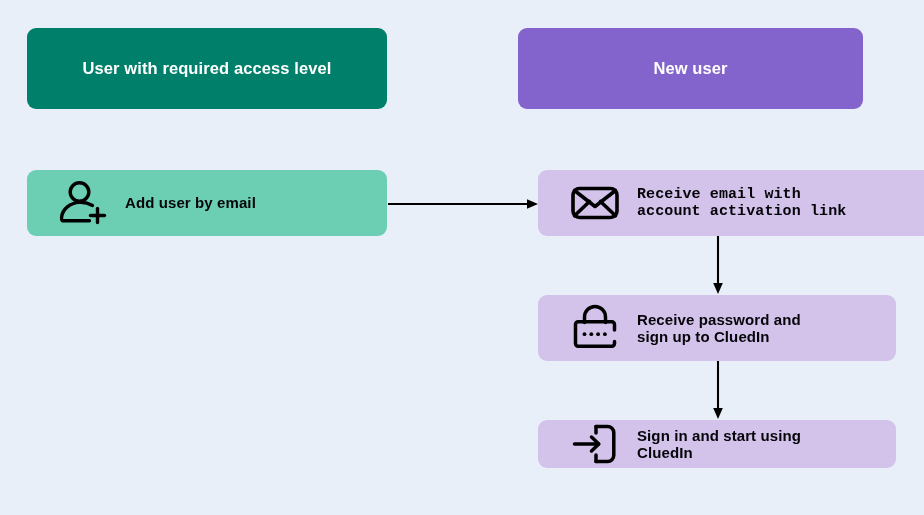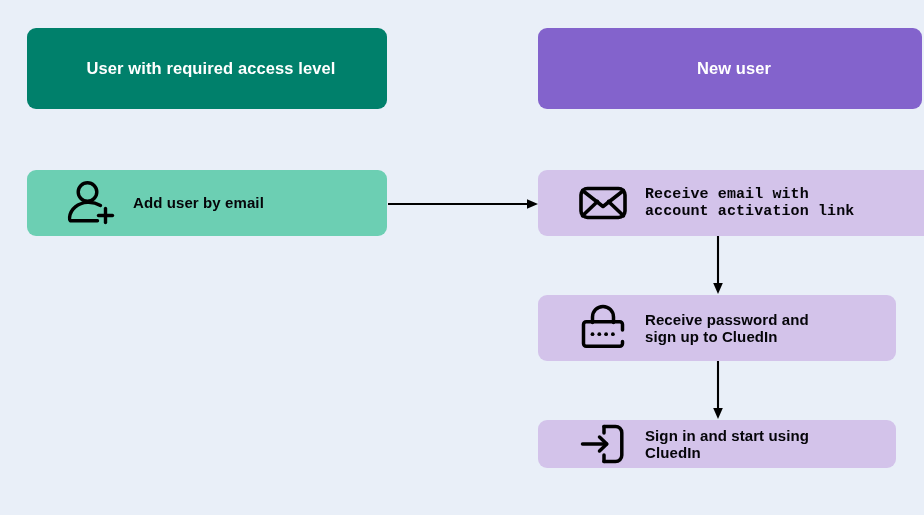--- a/index.html
+++ b/index.html
@@ -20,21 +20,20 @@
     height: 515px;
   }
 
   
   .node {
     position: absolute;
     border-radius: 9px;
     box-sizing: border-box;
     display: flex;
     align-items: center;
-    padding-left: 8px;
   }
 
   
   .lane-header {
     justify-content: center;
     text-align: center;
   }
   .lane-header .lane-title {
     color: #ffffff;
     font-size: 16.5px;
@@ -84,21 +83,21 @@
 </head>
 <body>
 
 <div id="canvas">
 
   <div class="node lane-header lane-green" style="left:27px; top:28px; width:360px; height:81px;">
     <div class="lane-title">User with required
 access level</div>
   </div>
 
-  <div class="node lane-header lane-purple" style="left:538px; top:28px; width:384px; height:81px;">
+  <div class="node lane-header lane-purple" style="left:518px; top:28px; width:345px; height:81px;">
     <div class="lane-title">New user</div>
   </div>
 
   <div class="node step step-left step-teal" style="left:27px; top:170px; width:360px; height:66px;">
     <div class="icon-slot">
       <svg width="52" height="46" viewBox="0 0 52 46" fill="none" stroke="#000000" stroke-width="3.4" stroke-linecap="round" stroke-linejoin="round">
         <circle cx="21.5" cy="12" r="9.3"></circle>
         <path d="M34.5 25.5 C30.5 23.2 26 22.2 21.5 22.4 C12 22.8 4.5 29 3.6 37.2 C3.4 39.3 3.6 40.3 4.2 40.8 L31.5 40.8"></path>
         <path d="M39.5 28.5 L39.5 42.5"></path>
         <path d="M32.5 35.5 L46.5 35.5"></path>

